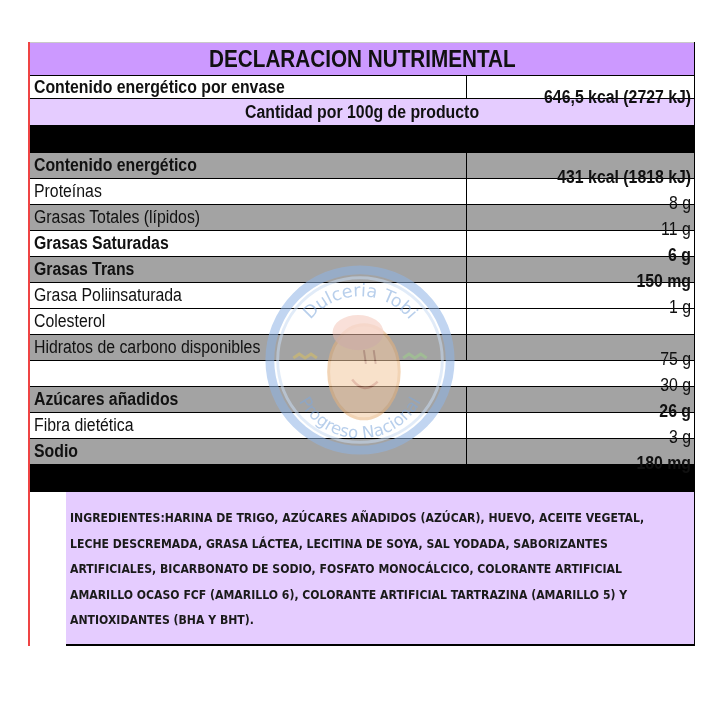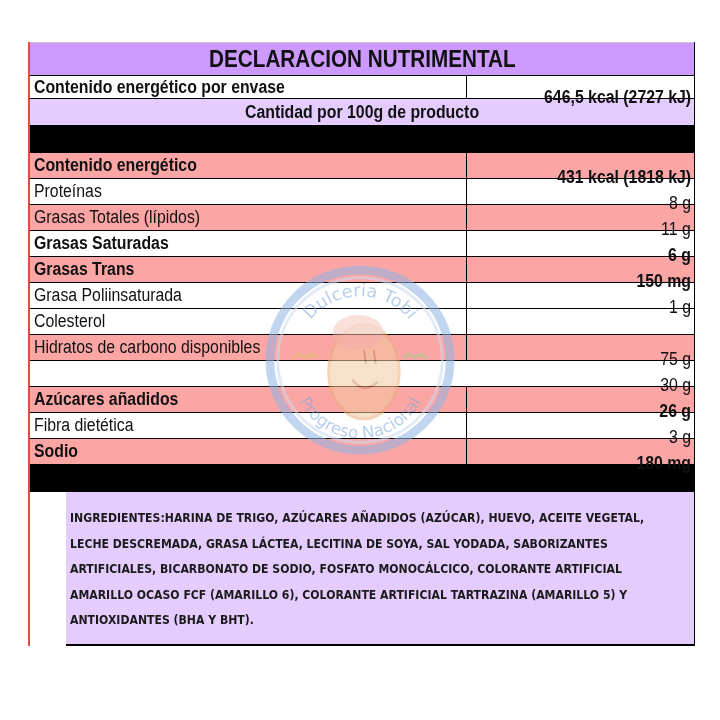--- a/index.html
+++ b/index.html
@@ -10,21 +10,21 @@
   .title span { display:inline-block; transform:scaleX(0.9); }
   .cell-l { width:437px; height:100%; border-right:1px solid #000; box-sizing:border-box; padding-left:4px; display:flex; align-items:center; }
   .cell-r { flex:1; height:100%; box-sizing:border-box; padding-right:3px; display:flex; align-items:flex-end; justify-content:flex-end;margin-top:20px; }
   .txt { display:inline-block; transform:scaleX(0.88); transform-origin:left center; white-space:nowrap; }
   .cell-r .txt { transform-origin:right center; }
   .pack { height:23px; background:#fff; font-weight:bold; font-size:18px; }
   .amt { height:27px; background:#e5ccff; justify-content:center; font-weight:bold; font-size:18px; }
   .amt .txt { transform-origin:center; }
   .black { background:#000; height:27px; }
   .dr { height:26px; font-size:18px; }
-  .dr.lav { background:#fca5a5;gap:20px; }
+  .dr.lav { background:#a3a3a3;gap:20px; }
   .dr.wht { background:#ffffff; }
   .dr.b { font-weight:bold; }
   .ing { height:154px; background:#e5ccff; border-bottom:2px solid #000; box-sizing:border-box; padding:13px 4px 0 4px; font-family:"DejaVu Sans", sans-serif; font-weight:bold; font-size:12.4px; line-height:25.5px; color:#1a1a1a;margin-left:36px; }
   .ing span { display:block; transform:scaleX(0.88); transform-origin:left center; width:113%; }
   .wm { position:absolute; left:262px; top:262px; width:196px; height:196px; pointer-events:none; opacity:0.55; }
 </style>
 </head>
 <body>
 
 <div class="tbl">

